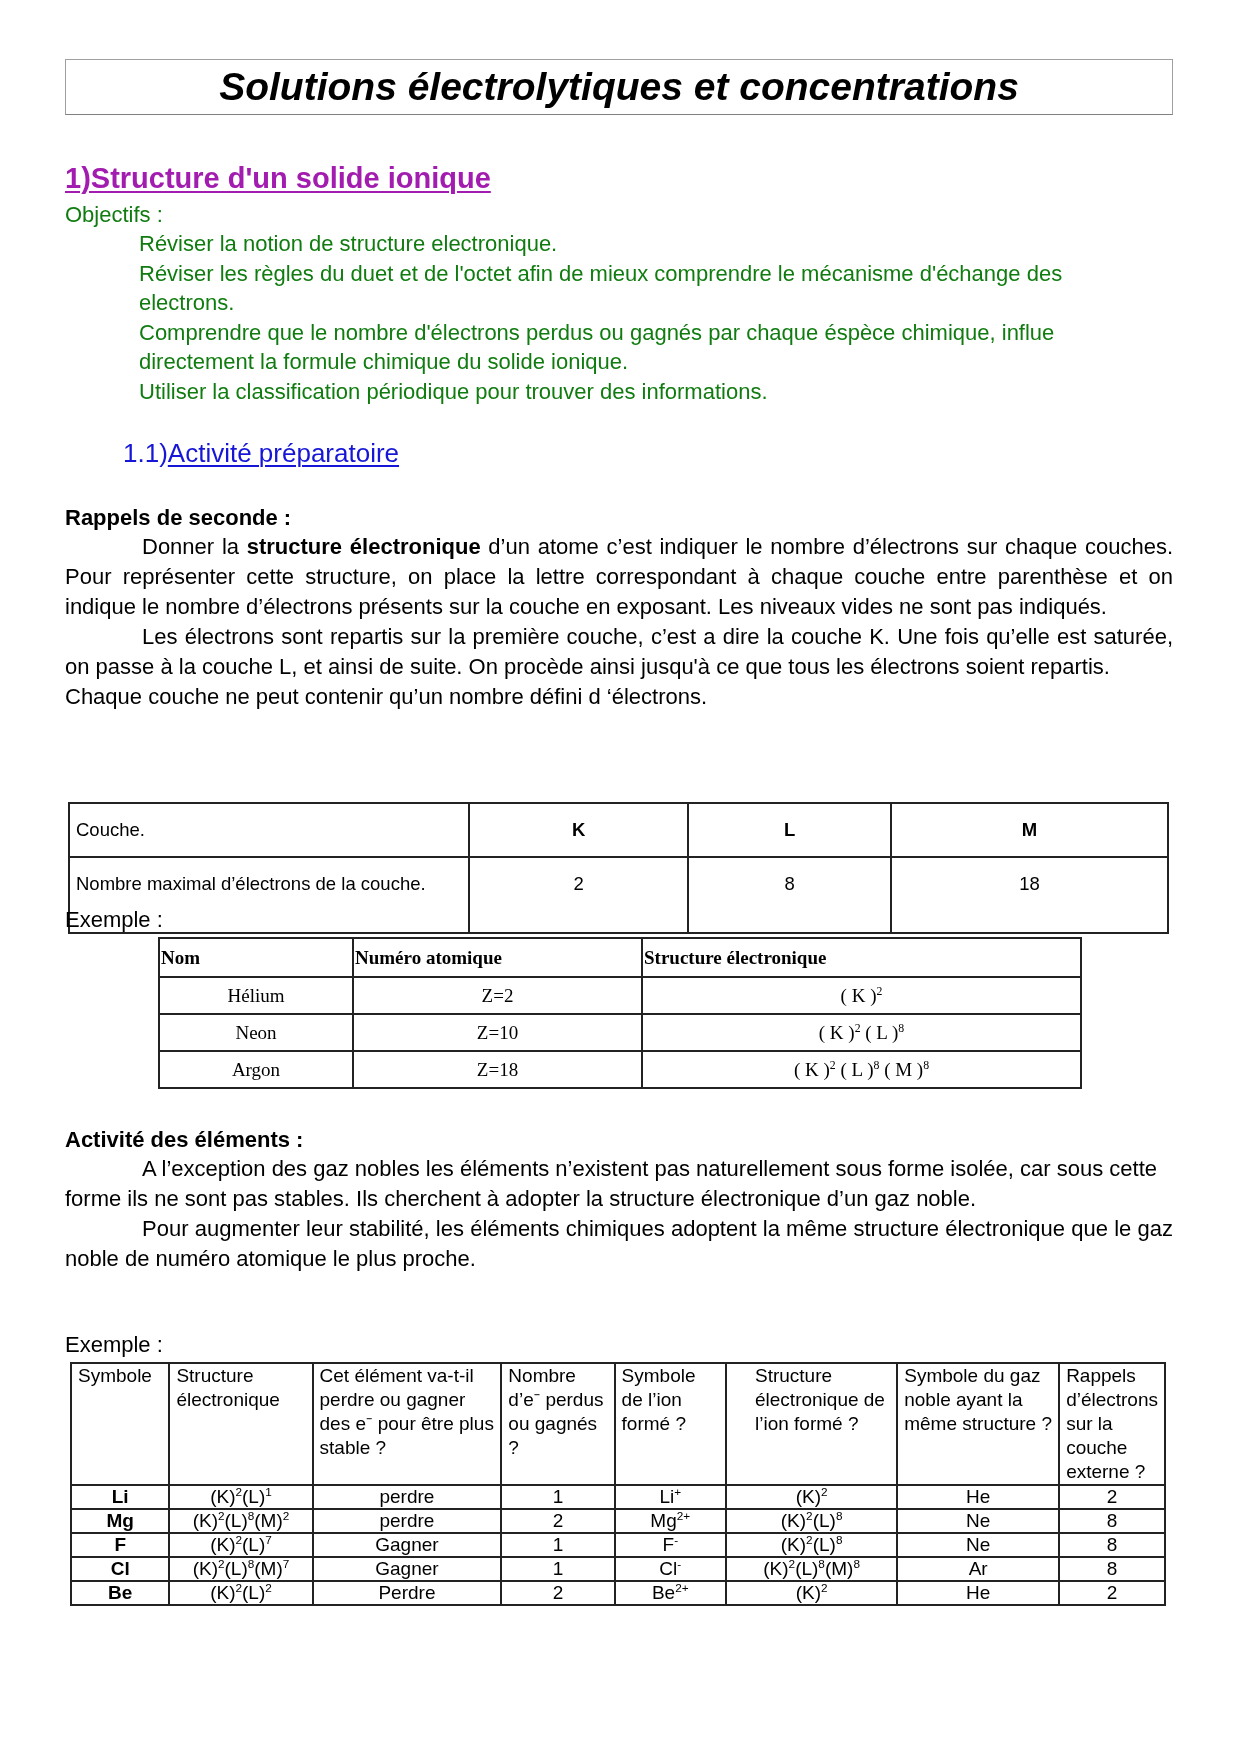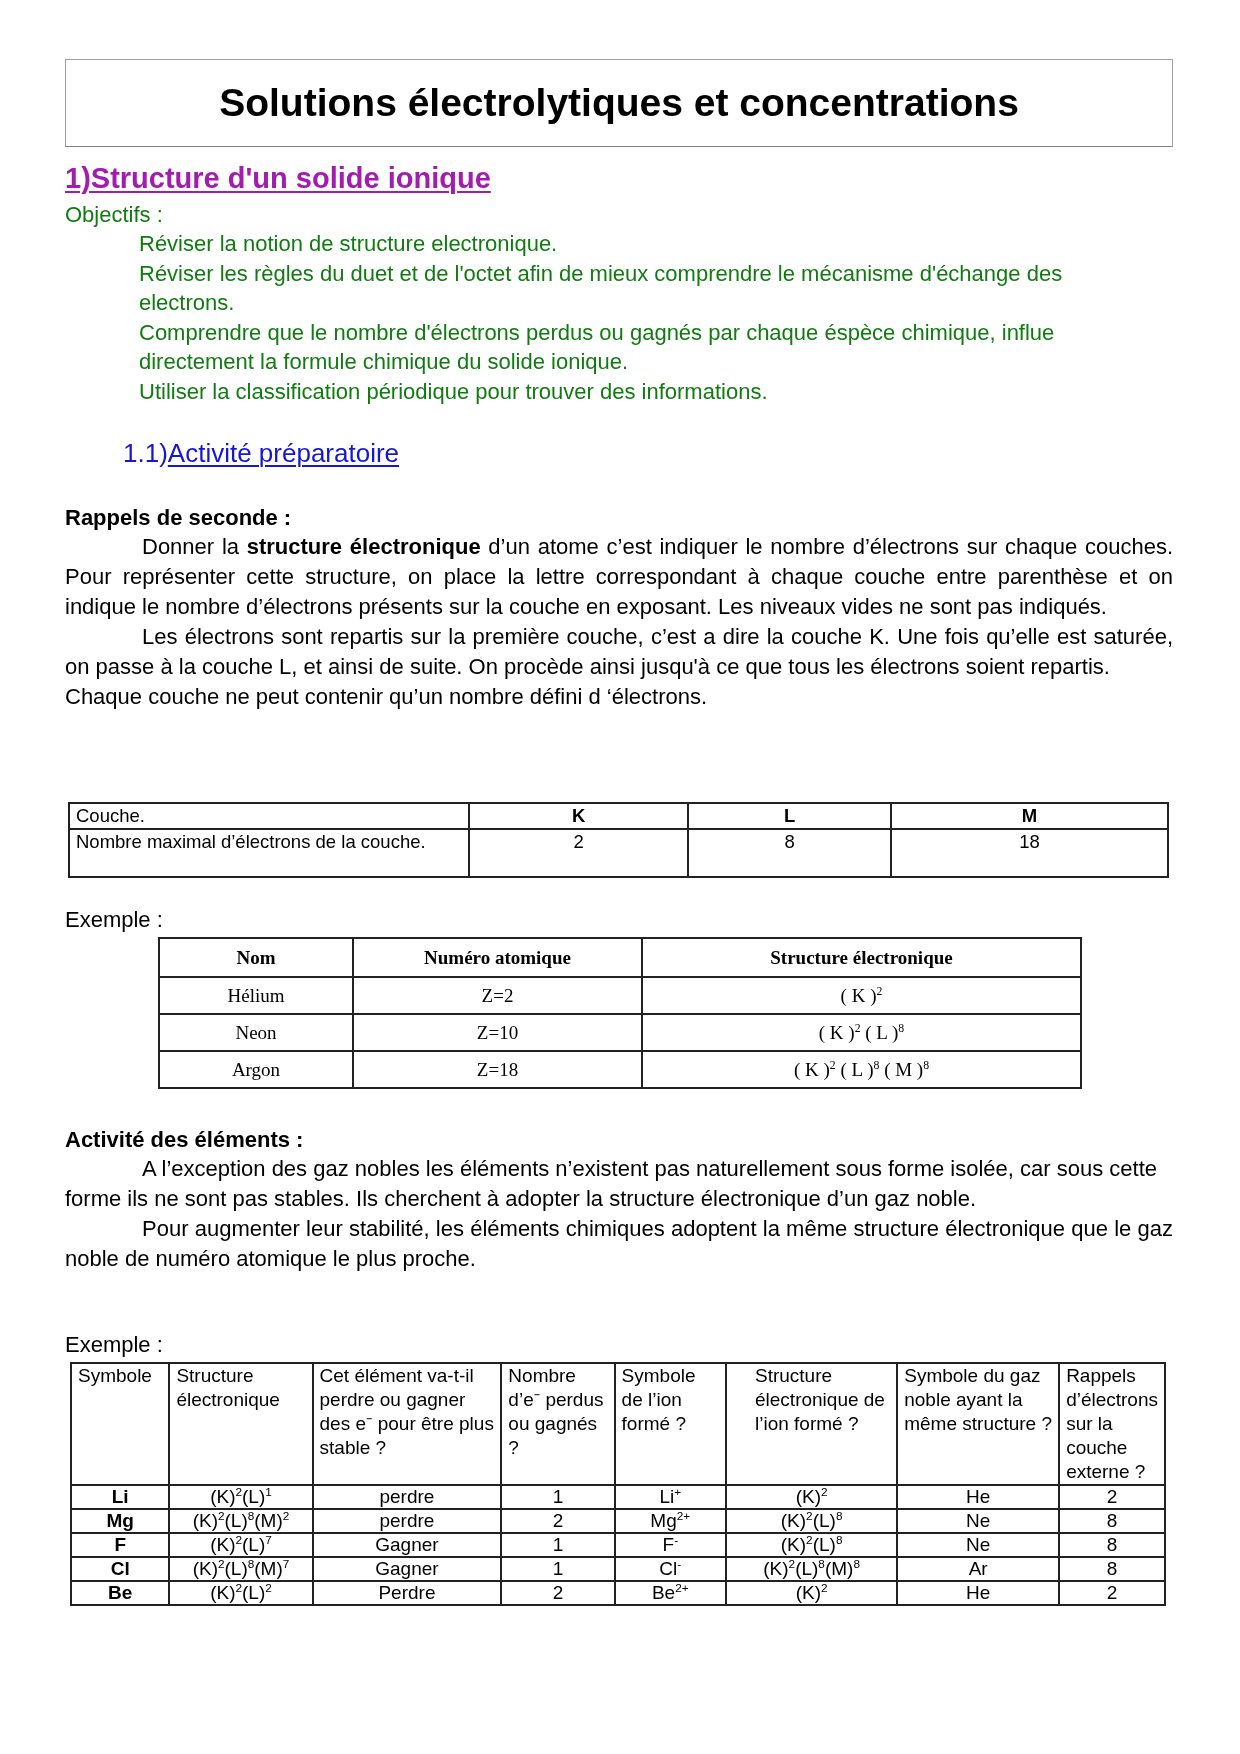--- a/index.html
+++ b/index.html
@@ -1,38 +1,38 @@
 <!DOCTYPE html>
 <html><head>
 <meta charset="utf-8">
 <style>
   html, body { margin: 0; padding: 0; background: #ffffff; }
   body { width: 1240px; height: 1754px; position: relative; font-family: "Liberation Sans", sans-serif; color: #000; overflow: hidden; }
-  .title-box { position: absolute; left: 65px; top: 59px; width: 1108px; height: 88px; border: 1px solid #a0a0a0; border-bottom-color: #808080; box-sizing: border-box; display: flex; align-items: center; justify-content: center; }
+  .title-box { position: absolute; left: 65px; top: 59px; width: 1108px; height: 56px; border: 1px solid #a0a0a0; border-bottom-color: #808080; box-sizing: border-box; display: flex; align-items: center; justify-content: center; font-style: italic; }
   .title-box h1 { margin: 0; font-size: 39px; font-weight: bold; letter-spacing: 0px; }
   .h-red { position: absolute; left: 65px; top: 162px; font-size: 29px; font-weight: bold; color: #a21caf; text-decoration: underline; text-decoration-thickness: 2px; text-underline-offset: 3px; margin: 0; }
   .green { color: #107c10; font-size: 22px; line-height: 29.5px; }
   .obj-label { position: absolute; left: 65px; top: 200px; }
   .obj-list { position: absolute; left: 139px; top: 229px; width: 1020px; margin: 0; padding: 0; list-style: none; }
   .h-blue { position: absolute; left: 123px; top: 438px; font-size: 26px; color: #1616d6; margin: 0; font-weight: normal; text-align: right; }
   .h-blue .u { text-decoration: underline; text-decoration-thickness: 1.5px; text-underline-offset: 3px; }
   .sub-h { position: absolute; left: 65px; margin: 0; font-size: 22px; font-weight: bold; }
   .para { position: absolute; left: 65px; width: 1108px; font-size: 22px; line-height: 30px; text-align: justify; margin: 0; }
   .para p { margin: 0; }
   .ind { text-indent: 77px; }
   table { border-collapse: collapse; position: absolute; }
   .t1 { left: 68px; top: 802px; width: 1101px; font-size: 18.5px; }
-  .t1 td { border: 2px solid #222; padding: 1px 6px; vertical-align: top; line-height: 22px; }
+  .t1 td { border: 2px solid #222; padding: 15px 6px; vertical-align: top; line-height: 22px; }
   .t1 td.c { text-align: center; }
   .t1 td.b { font-weight: bold; }
   .t1 .left-col { width: 386px; text-align: justify; text-align-last: left; }
   .exemple { position: absolute; left: 65px; font-size: 22px; margin: 0; }
   .t2 { left: 158px; top: 937px; width: 924px; font-family: "Liberation Serif", serif; font-size: 19px; }
   .t2 td { border: 2px solid #222; text-align: center; height: 35px; padding: 0 4px; vertical-align: middle; }
-  .t2 th { border: 2px solid #222; text-align: center; height: 35px; font-weight: bold; vertical-align: middle; }
+  .t2 th { border: 2px solid #222; text-align: left; height: 35px; font-weight: bold; vertical-align: middle; }
   sup { font-size: 62%; vertical-align: super; line-height: 0; }
   .t3 { left: 70px; top: 1362px; width: 1096px; font-size: 19px; }
   .t3 th { border: 2px solid #222; text-align: left; vertical-align: top; font-weight: normal; padding: 0 6px; line-height: 24px; height: 120px; }
   .t3 td { border: 2px solid #222; text-align: center; padding: 0 4px; line-height: 22px; height: 22px; }
   .t3 td.sym { font-weight: bold; }
 </style>
 </head>
 <body>
 
 <div class="title-box">

